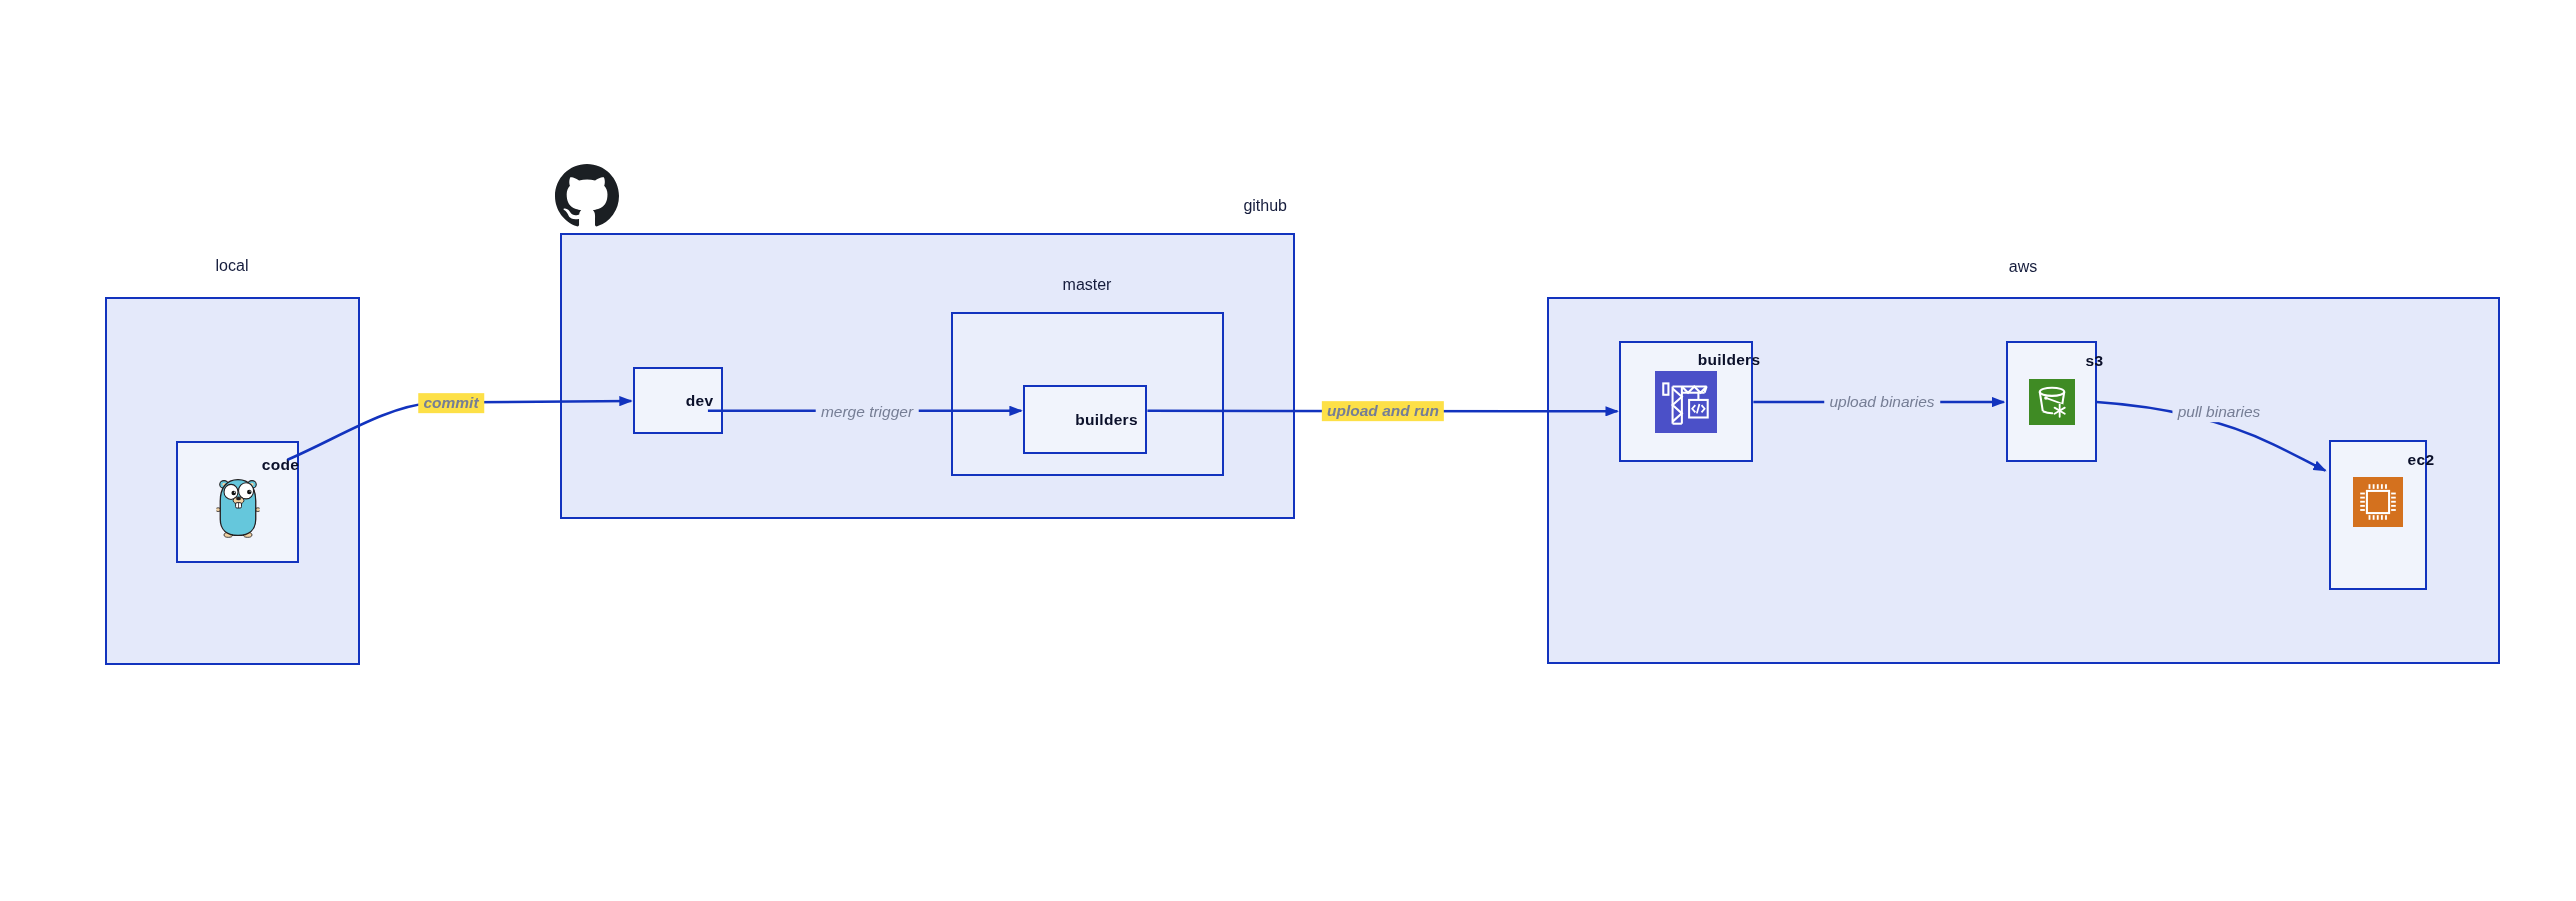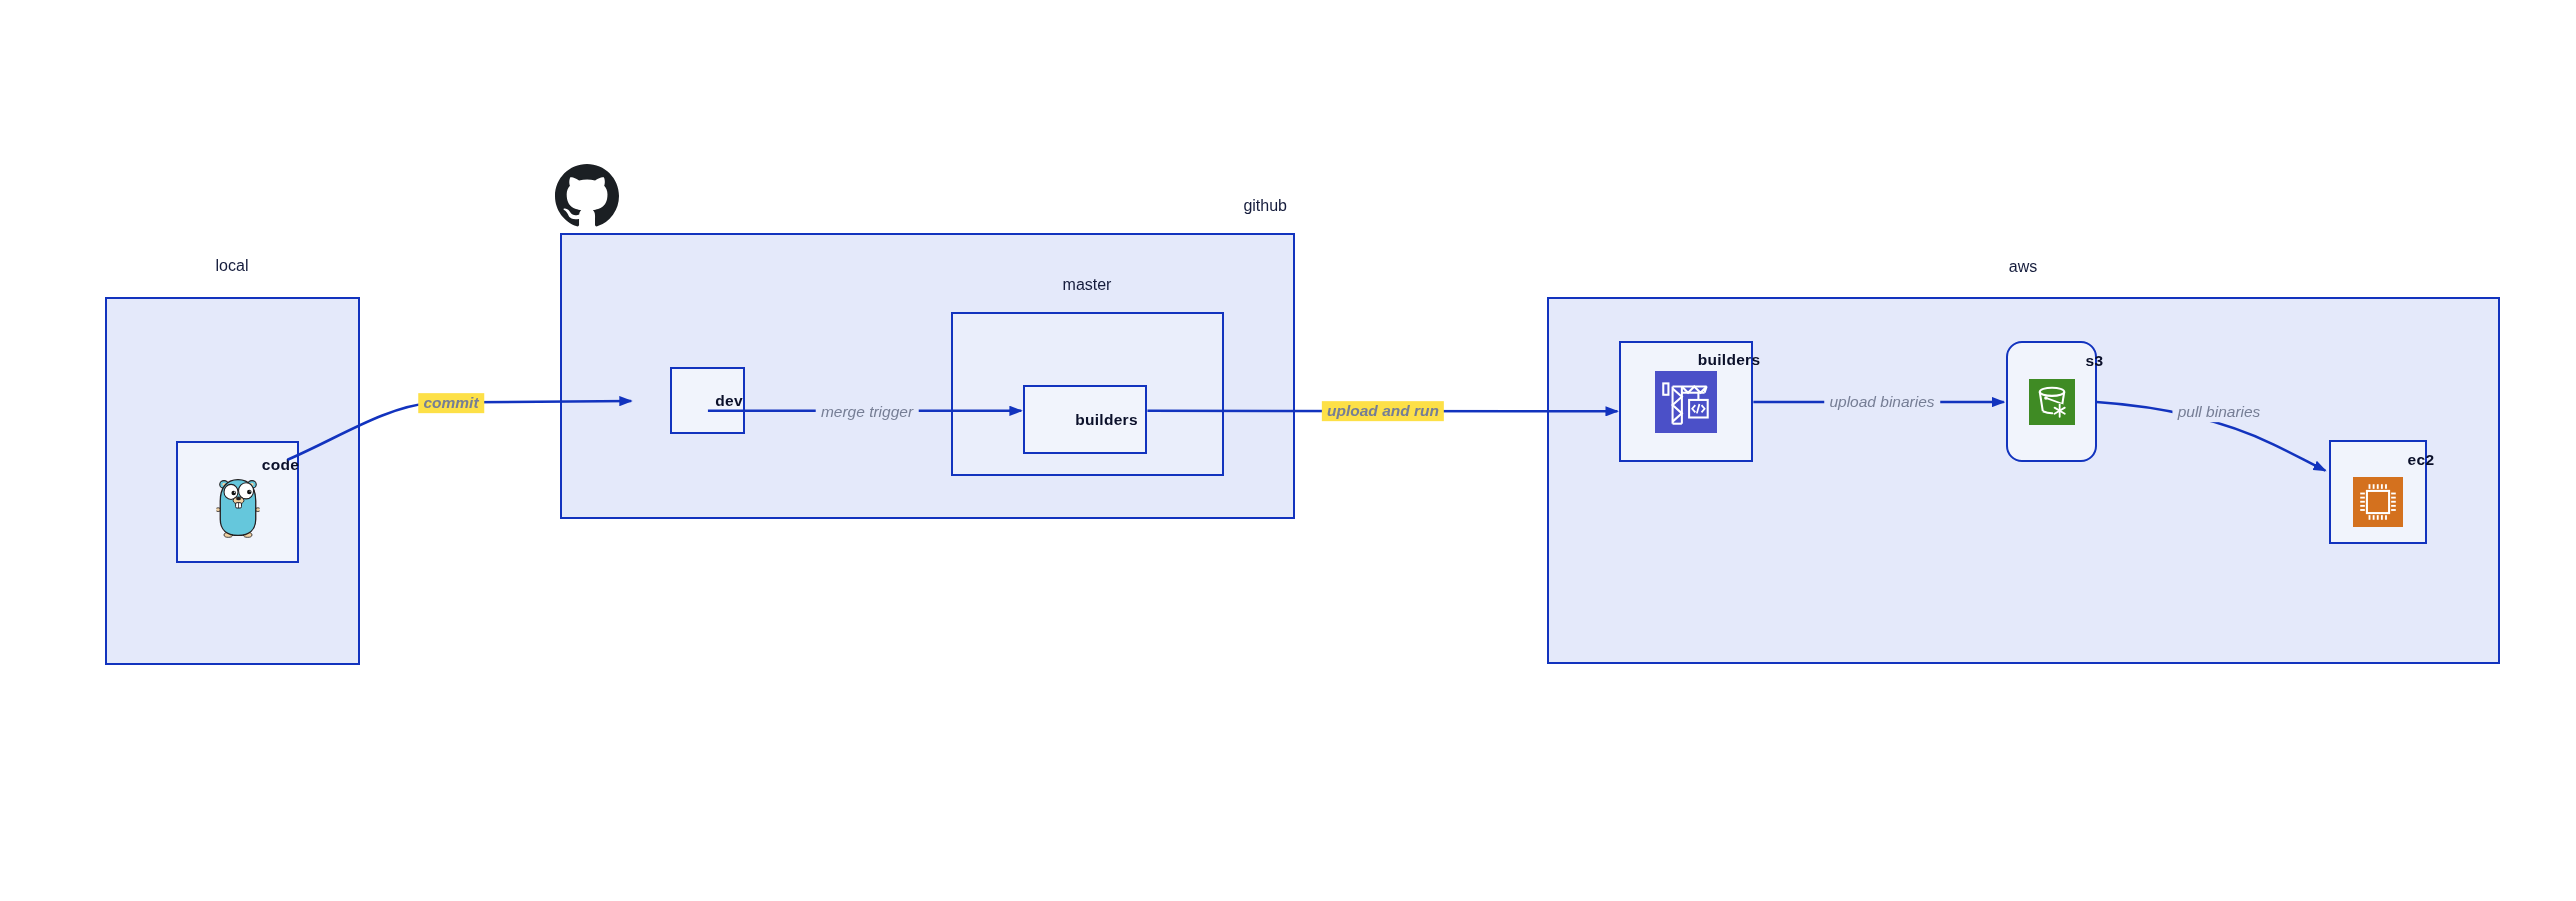--- a/index.html
+++ b/index.html
@@ -79,21 +79,21 @@
       <circle cx="33.5" cy="27.5" r="1.2" fill="#ffffff"></circle>
       <circle cx="61" cy="27" r="4.2" fill="#111111"></circle>
       <circle cx="62.5" cy="25.5" r="1.2" fill="#ffffff"></circle>
       <ellipse cx="41" cy="43" rx="10" ry="6.5" fill="#F2D1A2" stroke="#231F20" stroke-width="1.8"></ellipse>
       <ellipse cx="41" cy="39.5" rx="4.5" ry="3" fill="#231F20"></ellipse>
       <rect x="35.5" y="47" width="11" height="10" rx="2.5" fill="#ffffff" stroke="#231F20" stroke-width="1.8"></rect>
       <line x1="41" y1="47" x2="41" y2="57" stroke="#231F20" stroke-width="1.4"></line>
     </svg>
   </div>
 
-  <div class="node centered" style="left:633px;top:367px;width:75px;height:67px;margin-left:37px;">
+  <div class="node centered" style="left:633px;top:367px;width:90px;height:67px;">
     <div class="node-label">dev</div>
   </div>
 
   <div class="node centered" style="left:1023px;top:385px;width:124px;height:69px;">
     <div class="node-label">builders</div>
   </div>
 
   <div class="node" style="left:1619px;top:341px;width:134px;height:121px;">
     <div class="node-label" style="top:8.2px;">builders</div>
     <svg class="icon-square" style="left:34px;top:28px;" width="62" height="62" viewBox="0 0 120 120">
@@ -109,42 +109,42 @@
         <polyline points="52,30 64,42 76,30 88,42 100,30 96,42"></polyline>
         <line x1="84" y1="42" x2="84" y2="56"></line>
         <rect x="66" y="56" width="36" height="34"></rect>
         <polyline points="78,66 72,73 78,80" stroke-width="3.4"></polyline>
         <polyline points="90,66 96,73 90,80" stroke-width="3.4"></polyline>
         <line x1="86" y1="64" x2="81" y2="82" stroke-width="3.4"></line>
       </g>
     </svg>
   </div>
 
-  <div class="node" style="left:2006px;top:341px;width:91px;height:121px;border-radius:16px;">
+  <div class="node" style="left:2006px;top:341px;width:91px;height:121px;">
     <div class="node-label" style="top:9.3px;">s3</div>
     <svg class="icon-square" style="left:21px;top:36px;" width="46" height="46" viewBox="0 0 90 90">
       <rect x="0" y="0" width="90" height="90" fill="#3F8B24"></rect>
       <g stroke="#ffffff" stroke-width="4" fill="none">
         <ellipse cx="45" cy="25" rx="24" ry="8"></ellipse>
         <line x1="21" y1="25" x2="27" y2="63"></line>
         <line x1="69" y1="25" x2="63" y2="63"></line>
         <path d="M27,63 Q45,71 63,63"></path>
         <line x1="33" y1="37" x2="66" y2="49" stroke-width="3.4"></line>
       </g>
       <circle cx="33" cy="37" r="3.4" fill="#ffffff"></circle>
       <circle cx="60" cy="62" r="14" fill="#3F8B24"></circle>
       <g stroke="#ffffff" stroke-width="3.6" stroke-linecap="round">
         <line x1="60" y1="50" x2="60" y2="74"></line>
         <line x1="50" y1="56" x2="70" y2="68"></line>
         <line x1="50" y1="68" x2="70" y2="56"></line>
       </g>
     </svg>
   </div>
 
-  <div class="node" style="left:2329px;top:440px;width:98px;height:104px;">
+  <div class="node" style="left:2329px;top:440px;width:98px;height:150px;">
     <div class="node-label" style="top:9.3px;">ec2</div>
     <svg class="icon-square" style="left:22px;top:35px;" width="50" height="50" viewBox="0 0 97 97">
       <rect x="0" y="0" width="97" height="97" fill="#D4711E"></rect>
       <rect x="27" y="27" width="43" height="43" fill="none" stroke="#ffffff" stroke-width="4"></rect>
       <g stroke="#ffffff" stroke-width="3.6">
         <line x1="32" y1="14" x2="32" y2="23"></line>
           <line x1="40" y1="14" x2="40" y2="23"></line>
         <line x1="48" y1="14" x2="48" y2="23"></line>
           <line x1="56" y1="14" x2="56" y2="23"></line>
         <line x1="64" y1="14" x2="64" y2="23"></line>

